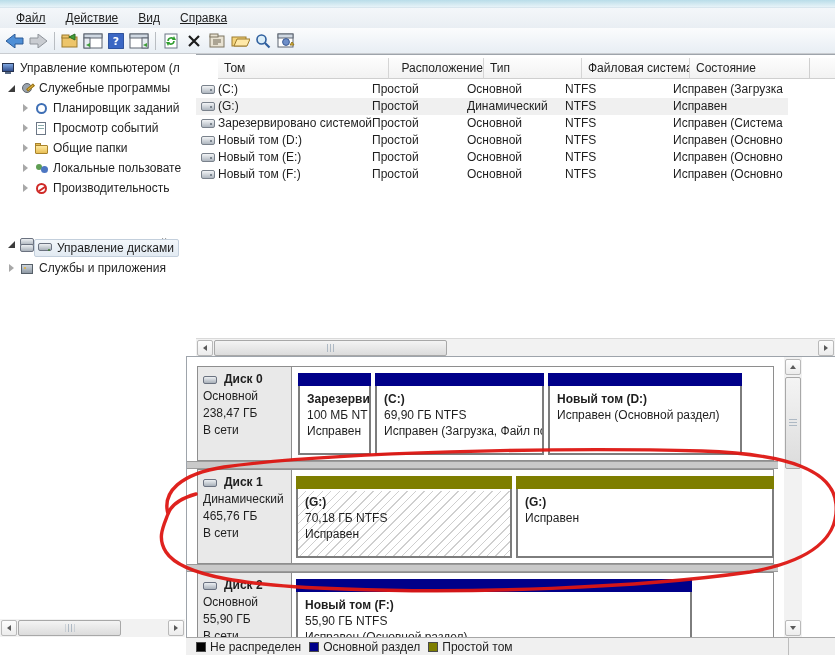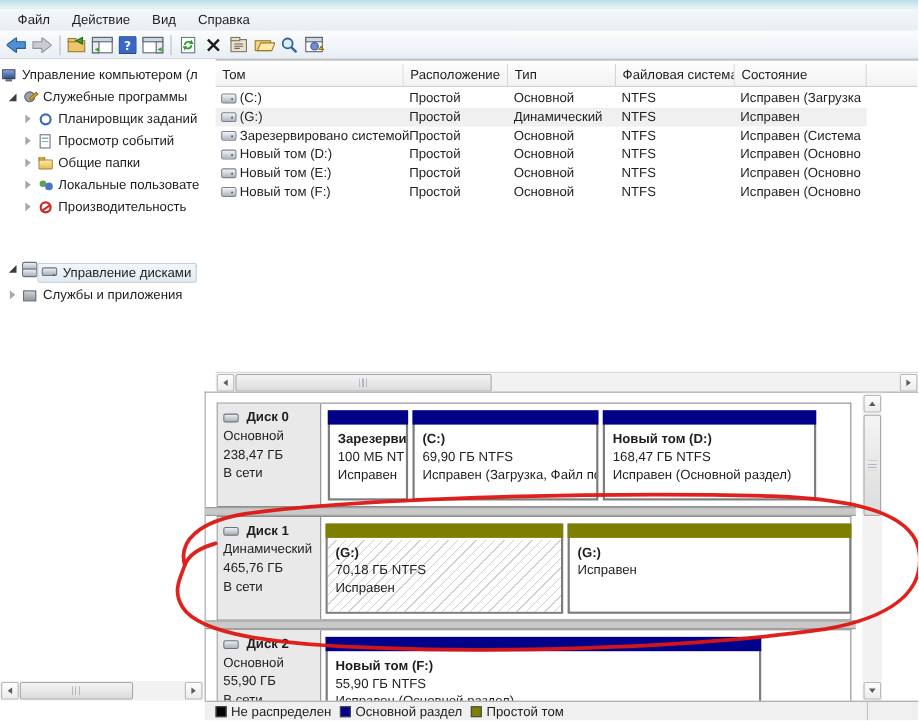--- a/index.html
+++ b/index.html
@@ -3,21 +3,21 @@
 <meta charset="utf-8">
 <style>
   * { margin:0; padding:0; box-sizing:border-box; }
   html,body { background:#fff; }
   .screen { position:relative; width:835px; height:655px; overflow:hidden;
             font-family:"Liberation Sans", sans-serif; font-size:12px; color:#1e1e1e; background:#fff; }
   .abs { position:absolute; }
 
   
   .sliver  { left:0; top:0; width:835px; height:8px; background:linear-gradient(#b9dde9,#e7f3f8); border-bottom:1px solid #d8e6ee; }
-  .menubar { left:0; top:8px; width:835px; height:20px; background:linear-gradient(#f4f7fa,#e9eef3); display:flex; align-items:center; padding-left:7px; gap:2px; }
+  .menubar { left:0; top:8px; width:835px; height:20px; background:linear-gradient(#f4f7fa,#e9eef3); display:flex; align-items:center; padding-left:7px; gap:2px;text-decoration:underline; }
   .menu-item { padding:2px 9px; cursor:default; }
   .toolbar { left:0; top:28px; width:835px; height:26px; background:linear-gradient(#fbfcfd,#e8eef4); border-bottom:1px solid #c9ccd0; display:flex; align-items:center; padding-left:4px; }
   .tbtn { width:22px; height:22px; display:flex; align-items:center; justify-content:center; margin-right:1px; }
   .tsep { width:1px; height:18px; background:#b9bdc2; margin:0 4px; }
 
   
   .tree-pane { left:0; top:54px; width:203px; height:583px; background:#fff; border-right:1px solid #9ea4ab; overflow:hidden; }
   .titem { position:absolute; height:20px; display:flex; align-items:center; white-space:nowrap; cursor:default; }
   .tw { display:inline-flex; width:13px; justify-content:center; margin-right:2px; flex:none; }
   .arr-col { width:0; height:0; border-top:4px solid transparent; border-bottom:4px solid transparent; border-left:5px solid #a8a8a8; }
@@ -293,22 +293,22 @@
           <span class="grip-h"></span>
         </span>
       <span class="sb-btn" style="left:168px; top:1px; width:16px; height:16px;">
           <span class="ar-r"></span>
         </span>
     </div>
   </div>
 
   <div class="abs list-pane">
     <div class="lheader">
-      <span class="hcell" style="width:171px;">Том</span>
-      <span class="hcell" style="width:95px;">Расположение</span>
+      <span class="hcell" style="width:171px;margin-left:22px;">Том</span>
+      <span class="hcell" style="width:95px;text-align:right;">Расположение</span>
       <span class="hcell" style="width:98px;">Тип</span>
       <span class="hcell" style="width:108px;">Файловая система</span>
       <span class="hcell" style="width:120px; border-right:1px solid #cfcfcf;">Состояние</span>
       <span class="hcell" style="width:46px; border-right:none;"></span>
     </div>
     <div class="vrow" style="top:26px;">
       <span class="vicon"></span>
       <span class="vcell" style="left:22px;">(C:)</span>
       <span class="vcell" style="left:176px;">Простой</span>
       <span class="vcell" style="left:271px;">Основной</span>
@@ -396,21 +396,20 @@
         <div class="pbody">
           <div class="pl1">(C:)</div>
           <div class="pl2">69,90 ГБ NTFS</div>
           <div class="pl3">Исправен (Загрузка, Файл по,</div>
         </div>
       </div>
       <div class="part" style="left:350px; top:6px; width:194px; height:82px;">
         <div class="pbar" style="background: rgb(0, 0, 137);"></div>
         <div class="pbody">
           <div class="pl1">Новый том  (D:)</div>
-          <div class="pl2">168,47 ГБ NTFS</div>
           <div class="pl3">Исправен (Основной раздел)</div>
         </div>
       </div>
     </div>
 
     <div class="gap-band" style="top:104px;"></div>
 
     <div class="disk-row" style="top:112px; height:95px;">
       <div class="dlabel">
         <div class="dname">

